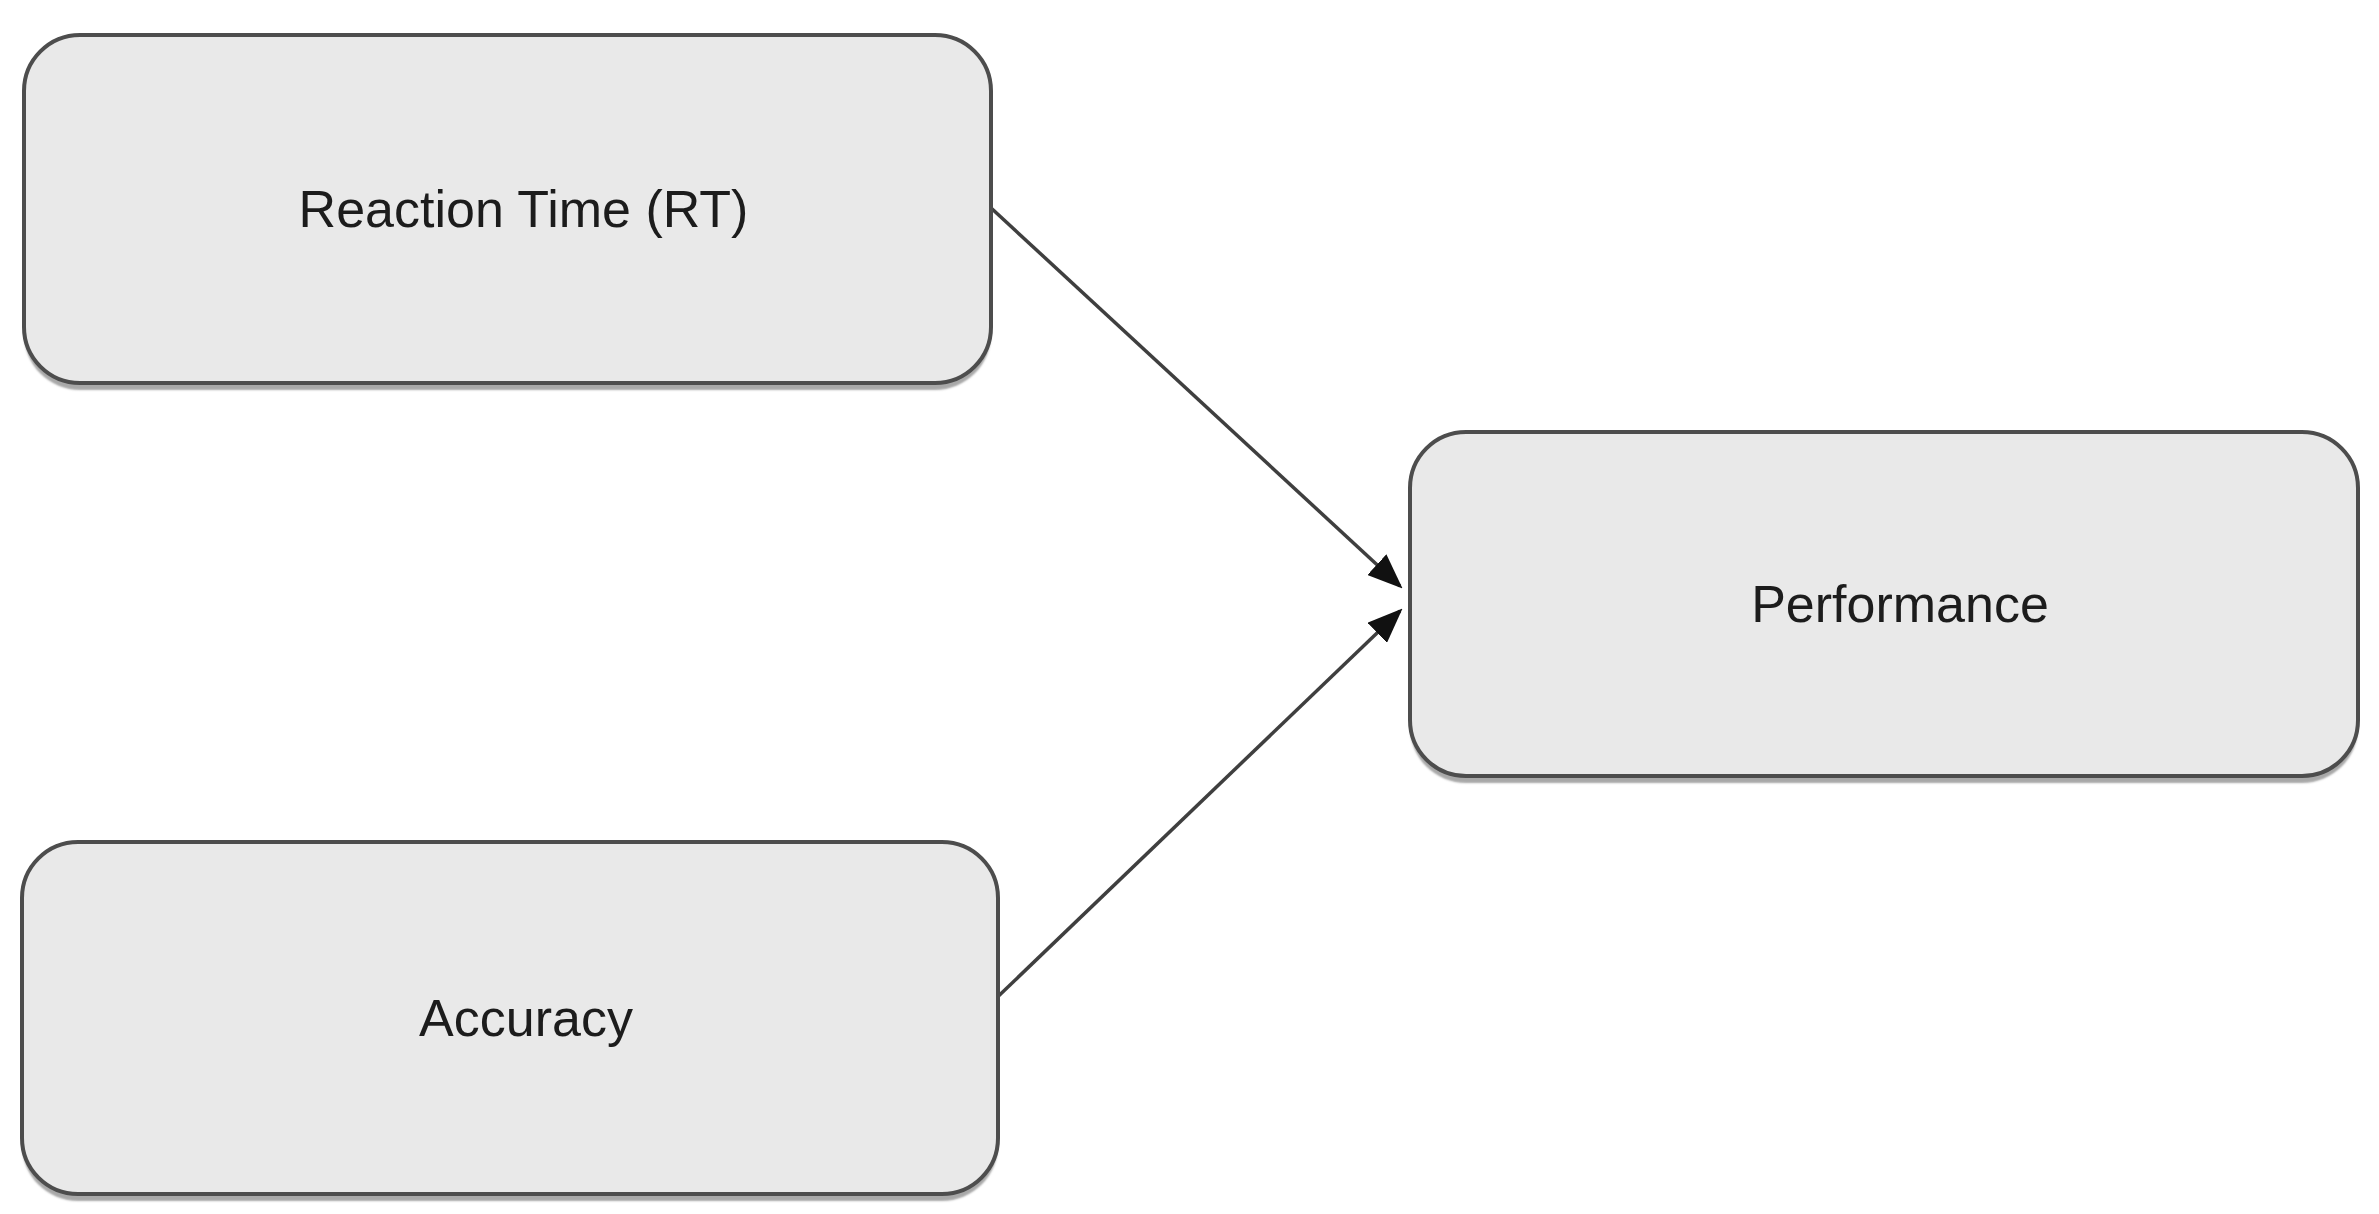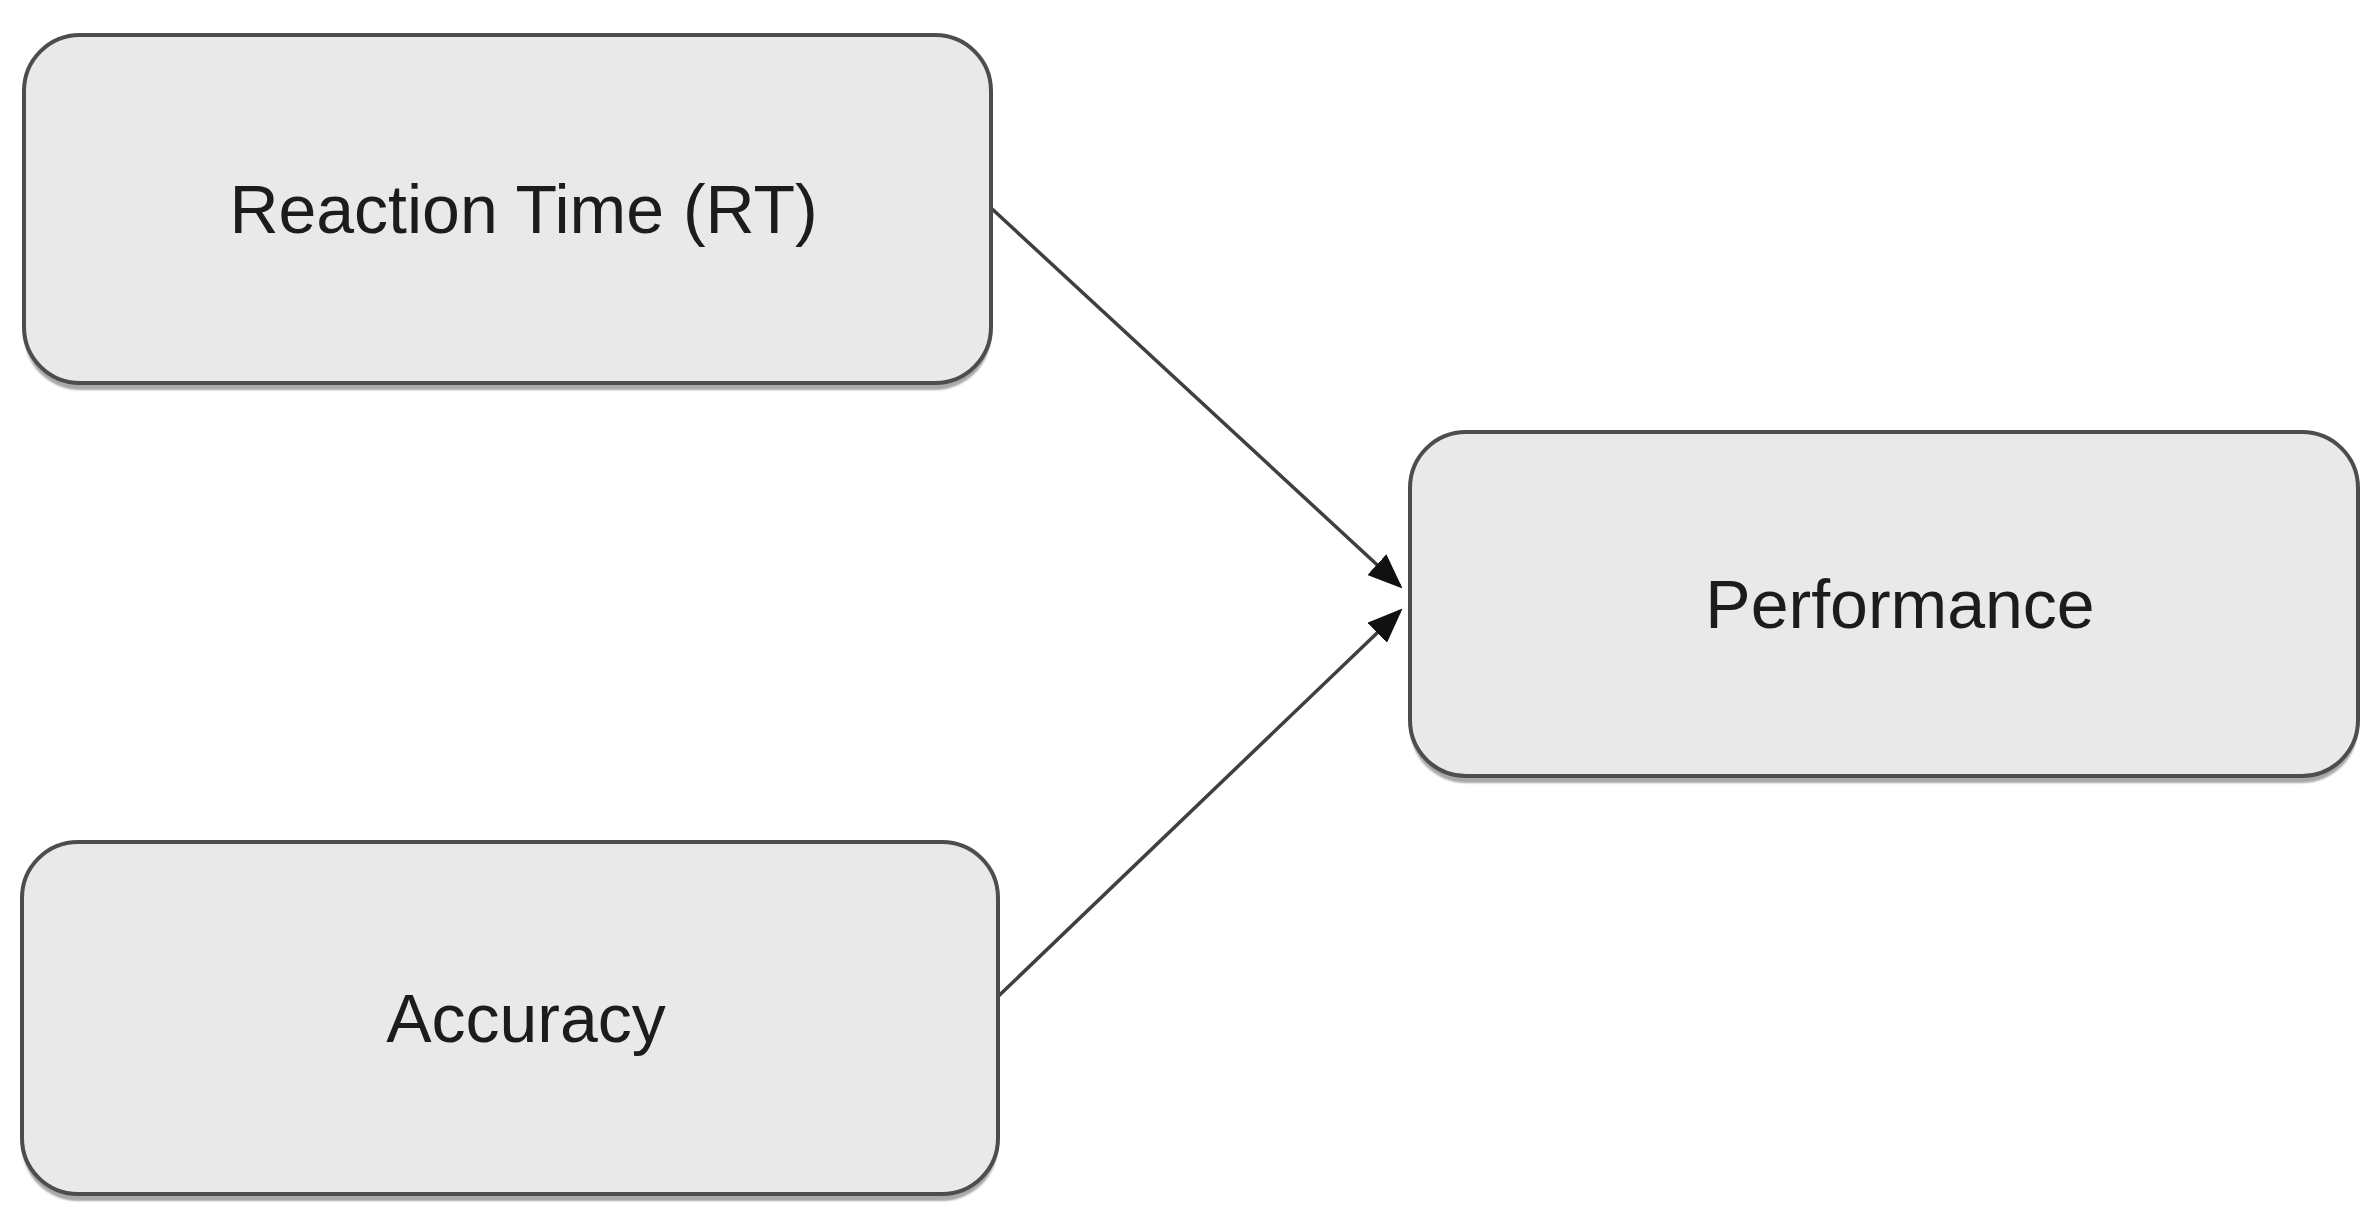--- a/index.html
+++ b/index.html
@@ -31,21 +31,21 @@
     box-sizing: border-box;
     background: var(--node-fill, #e9e9e9);
     border: 4px solid var(--node-border, #4d4d4d);
     border-radius: 58px;
     display: flex;
     align-items: center;
     justify-content: center;
     box-shadow: 0 7px 2px -2px rgba(110, 110, 110, 0.6);
   }
   .node-label {
-    font-size: 68px;
+    font-size: 52px;
     color: var(--node-text, #1c1c1c);
     white-space: nowrap;
     line-height: 1;
     margin-left: 32px;
   }
 </style>
 </head>
 <body>
 
 <div class="canvas">

